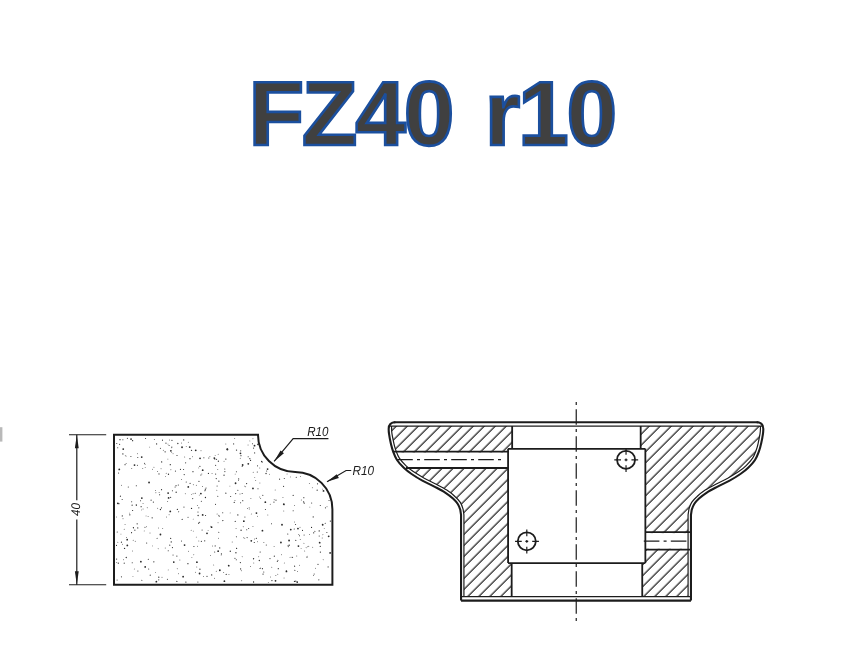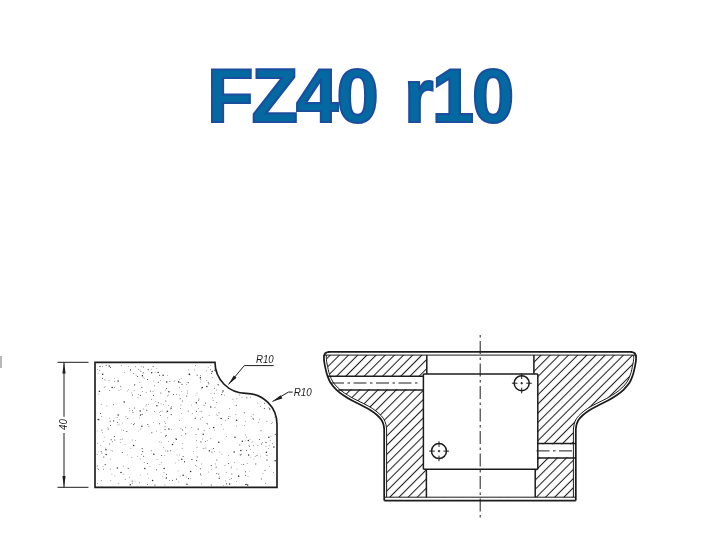--- a/index.html
+++ b/index.html
@@ -1,17 +1,17 @@
 <!DOCTYPE html>
 <html><head>
 <meta charset="utf-8">
 <style>
   html,body{margin:0;padding:0;background:#fff;width:705px;height:543px;overflow:hidden;}
   .title{position:absolute;left:207px;top:58px;font-family:"Liberation Sans",sans-serif;
-        font-weight:bold;font-size:76px;color:#0369a1;letter-spacing:-1.9px;word-spacing:8px;line-height:1;-webkit-text-stroke:2.2px #1b4f9e;}
+        font-weight:bold;font-size:76px;color:#404040;letter-spacing:-1.9px;word-spacing:8px;line-height:1;-webkit-text-stroke:2.2px #1b4f9e;}
 </style>
 </head>
 <body>
 
 <div class="title">FZ40&nbsp;r10</div>
 
 <svg width="705" height="543" viewBox="0 0 705 543" fill="none" stroke="none" style="position:absolute;left:0;top:0">
 <defs>
 <pattern id="hatch" width="6.48" height="6.48" patternUnits="userSpaceOnUse" patternTransform="rotate(-45)">
   <line x1="-1" y1="5.1" x2="8" y2="5.1" stroke="#1c1c1c" stroke-width="1.05"></line>

